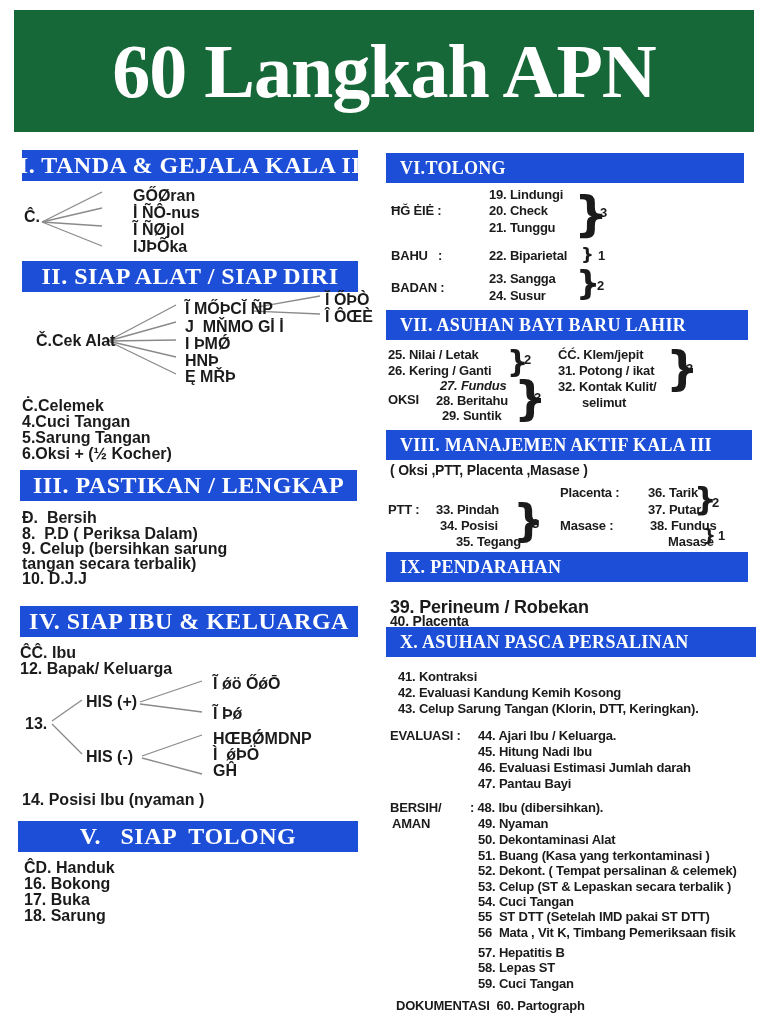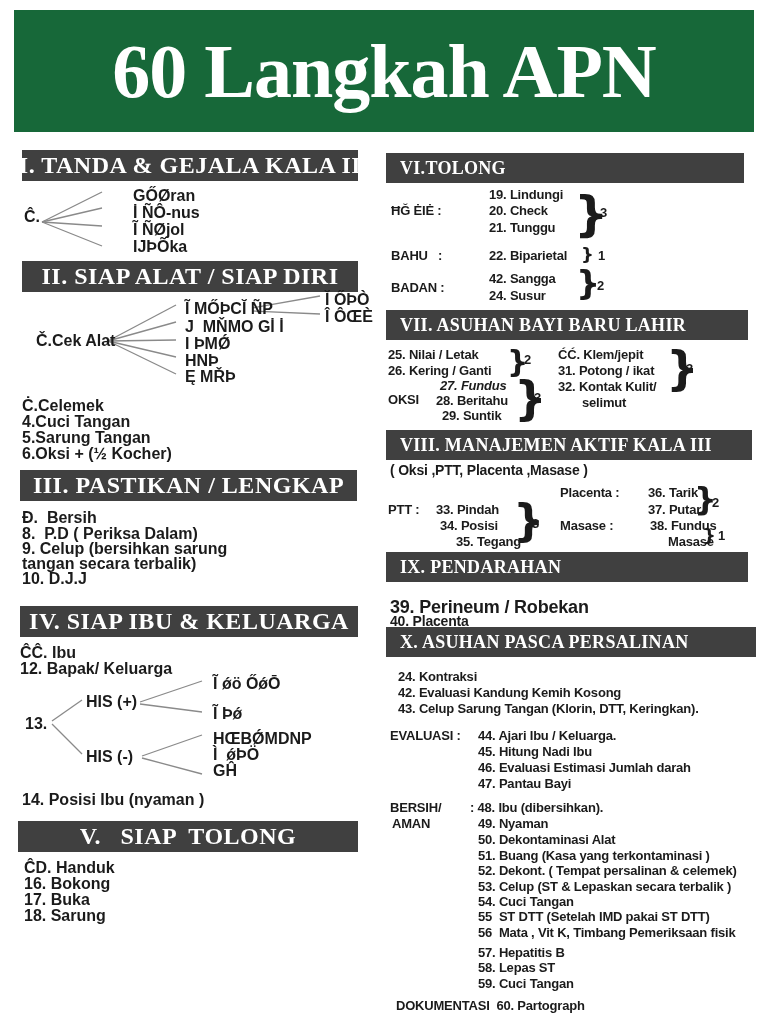--- a/index.html
+++ b/index.html
@@ -1,18 +1,18 @@
 <!DOCTYPE html>
 <html><head>
 <meta charset="utf-8">
 <style>
   html,body{margin:0;padding:0;background:#ffffff;}
   #page{position:relative;width:768px;height:1024px;background:#ffffff;overflow:hidden;
         font-family:"Liberation Sans", sans-serif;color:#1b1b1b;}
-  .bar{position:absolute;background:#404040;color:#ffffff;
+  .bar{position:absolute;background:#1d4ed8;color:#ffffff;
        font-family:"Liberation Serif", serif;font-weight:bold;
        display:flex;align-items:center;overflow:hidden;white-space:pre;}
   .bar.center{justify-content:center;}
   .bar.left{padding-left:14px;}
   #title-bar{left:14px;top:10px;width:740px;height:122px;background:#176839;
        position:absolute;display:flex;align-items:center;justify-content:center;}
   #title-bar span{font-family:"Liberation Serif", serif;font-weight:bold;font-size:76px;
        color:#ffffff;letter-spacing:-1px;white-space:pre;}
   .lh{height:31px;font-size:24px;letter-spacing:.5px;}
   .rh{height:30px;font-size:18px;letter-spacing:.3px;}
@@ -105,21 +105,21 @@
   <span class="r" style="left:489px;top:188px;">19. Lindungi</span>
   <span class="r" style="left:489px;top:204px;">20. Check</span>
   <span class="r" style="left:489px;top:221px;">21. Tunggu</span>
   <span class="brace" style="left:574px;top:190px;font-size:48px;">}</span>
   <span class="r" style="left:600px;top:206px;">3</span>
   <span class="r" style="left:391px;top:249px;">BAHU   :</span>
   <span class="r" style="left:489px;top:249px;">22. Biparietal</span>
   <span class="brace" style="left:581px;top:246px;font-size:18px;">}</span>
   <span class="r" style="left:598px;top:249px;">1</span>
   <span class="r" style="left:391px;top:281px;">BADAN :</span>
-  <span class="r" style="left:489px;top:272px;">42. Sangga</span>
+  <span class="r" style="left:489px;top:272px;">23. Sangga</span>
   <span class="r" style="left:489px;top:289px;">24. Susur</span>
   <span class="brace" style="left:576px;top:266px;font-size:34px;">}</span>
   <span class="r" style="left:597px;top:279px;">2</span>
 
   <div class="bar rh left" style="left:386px;top:310px;width:348px;"><span>VII. ASUHAN BAYI BARU LAHIR</span></div>
   <span class="r" style="left:388px;top:348px;">25. Nilai / Letak</span>
   <span class="r" style="left:388px;top:364px;">26. Kering / Ganti</span>
   <span class="brace" style="left:507px;top:347px;font-size:30px;">}</span>
   <span class="r" style="left:524px;top:353px;">2</span>
   <span class="r" style="left:388px;top:393px;">OKSI</span>
@@ -152,21 +152,21 @@
   <span class="r" style="left:650px;top:519px;">38. Fundus</span>
   <span class="r" style="left:668px;top:535px;">Masase</span>
   <span class="brace" style="left:703px;top:527px;font-size:18px;">}</span>
   <span class="r" style="left:718px;top:529px;">1</span>
 
   <div class="bar rh left" style="left:386px;top:552px;width:348px;"><span>IX. PENDARAHAN</span></div>
   <span class="r" style="left:390px;top:598px;font-size:18px;">39. Perineum / Robekan</span>
   <span class="r" style="left:390px;top:614px;font-size:14px;">40. Placenta</span>
 
   <div class="bar rh left" style="left:386px;top:627px;width:356px;"><span>X. ASUHAN PASCA PERSALINAN</span></div>
-  <span class="r" style="left:398px;top:670px;">24. Kontraksi</span>
+  <span class="r" style="left:398px;top:670px;">41. Kontraksi</span>
   <span class="r" style="left:398px;top:686px;">42. Evaluasi Kandung Kemih Kosong</span>
   <span class="r" style="left:398px;top:702px;">43. Celup Sarung Tangan (Klorin, DTT, Keringkan).</span>
   <span class="r" style="left:390px;top:729px;">EVALUASI :</span>
   <span class="r" style="left:478px;top:729px;">44. Ajari Ibu / Keluarga.</span>
   <span class="r" style="left:478px;top:745px;">45. Hitung Nadi Ibu</span>
   <span class="r" style="left:478px;top:761px;">46. Evaluasi Estimasi Jumlah darah</span>
   <span class="r" style="left:478px;top:777px;">47. Pantau Bayi</span>
   <span class="r" style="left:390px;top:801px;">BERSIH/</span>
   <span class="r" style="left:392px;top:817px;">AMAN</span>
   <span class="r" style="left:470px;top:801px;">: 48. Ibu (dibersihkan).</span>

